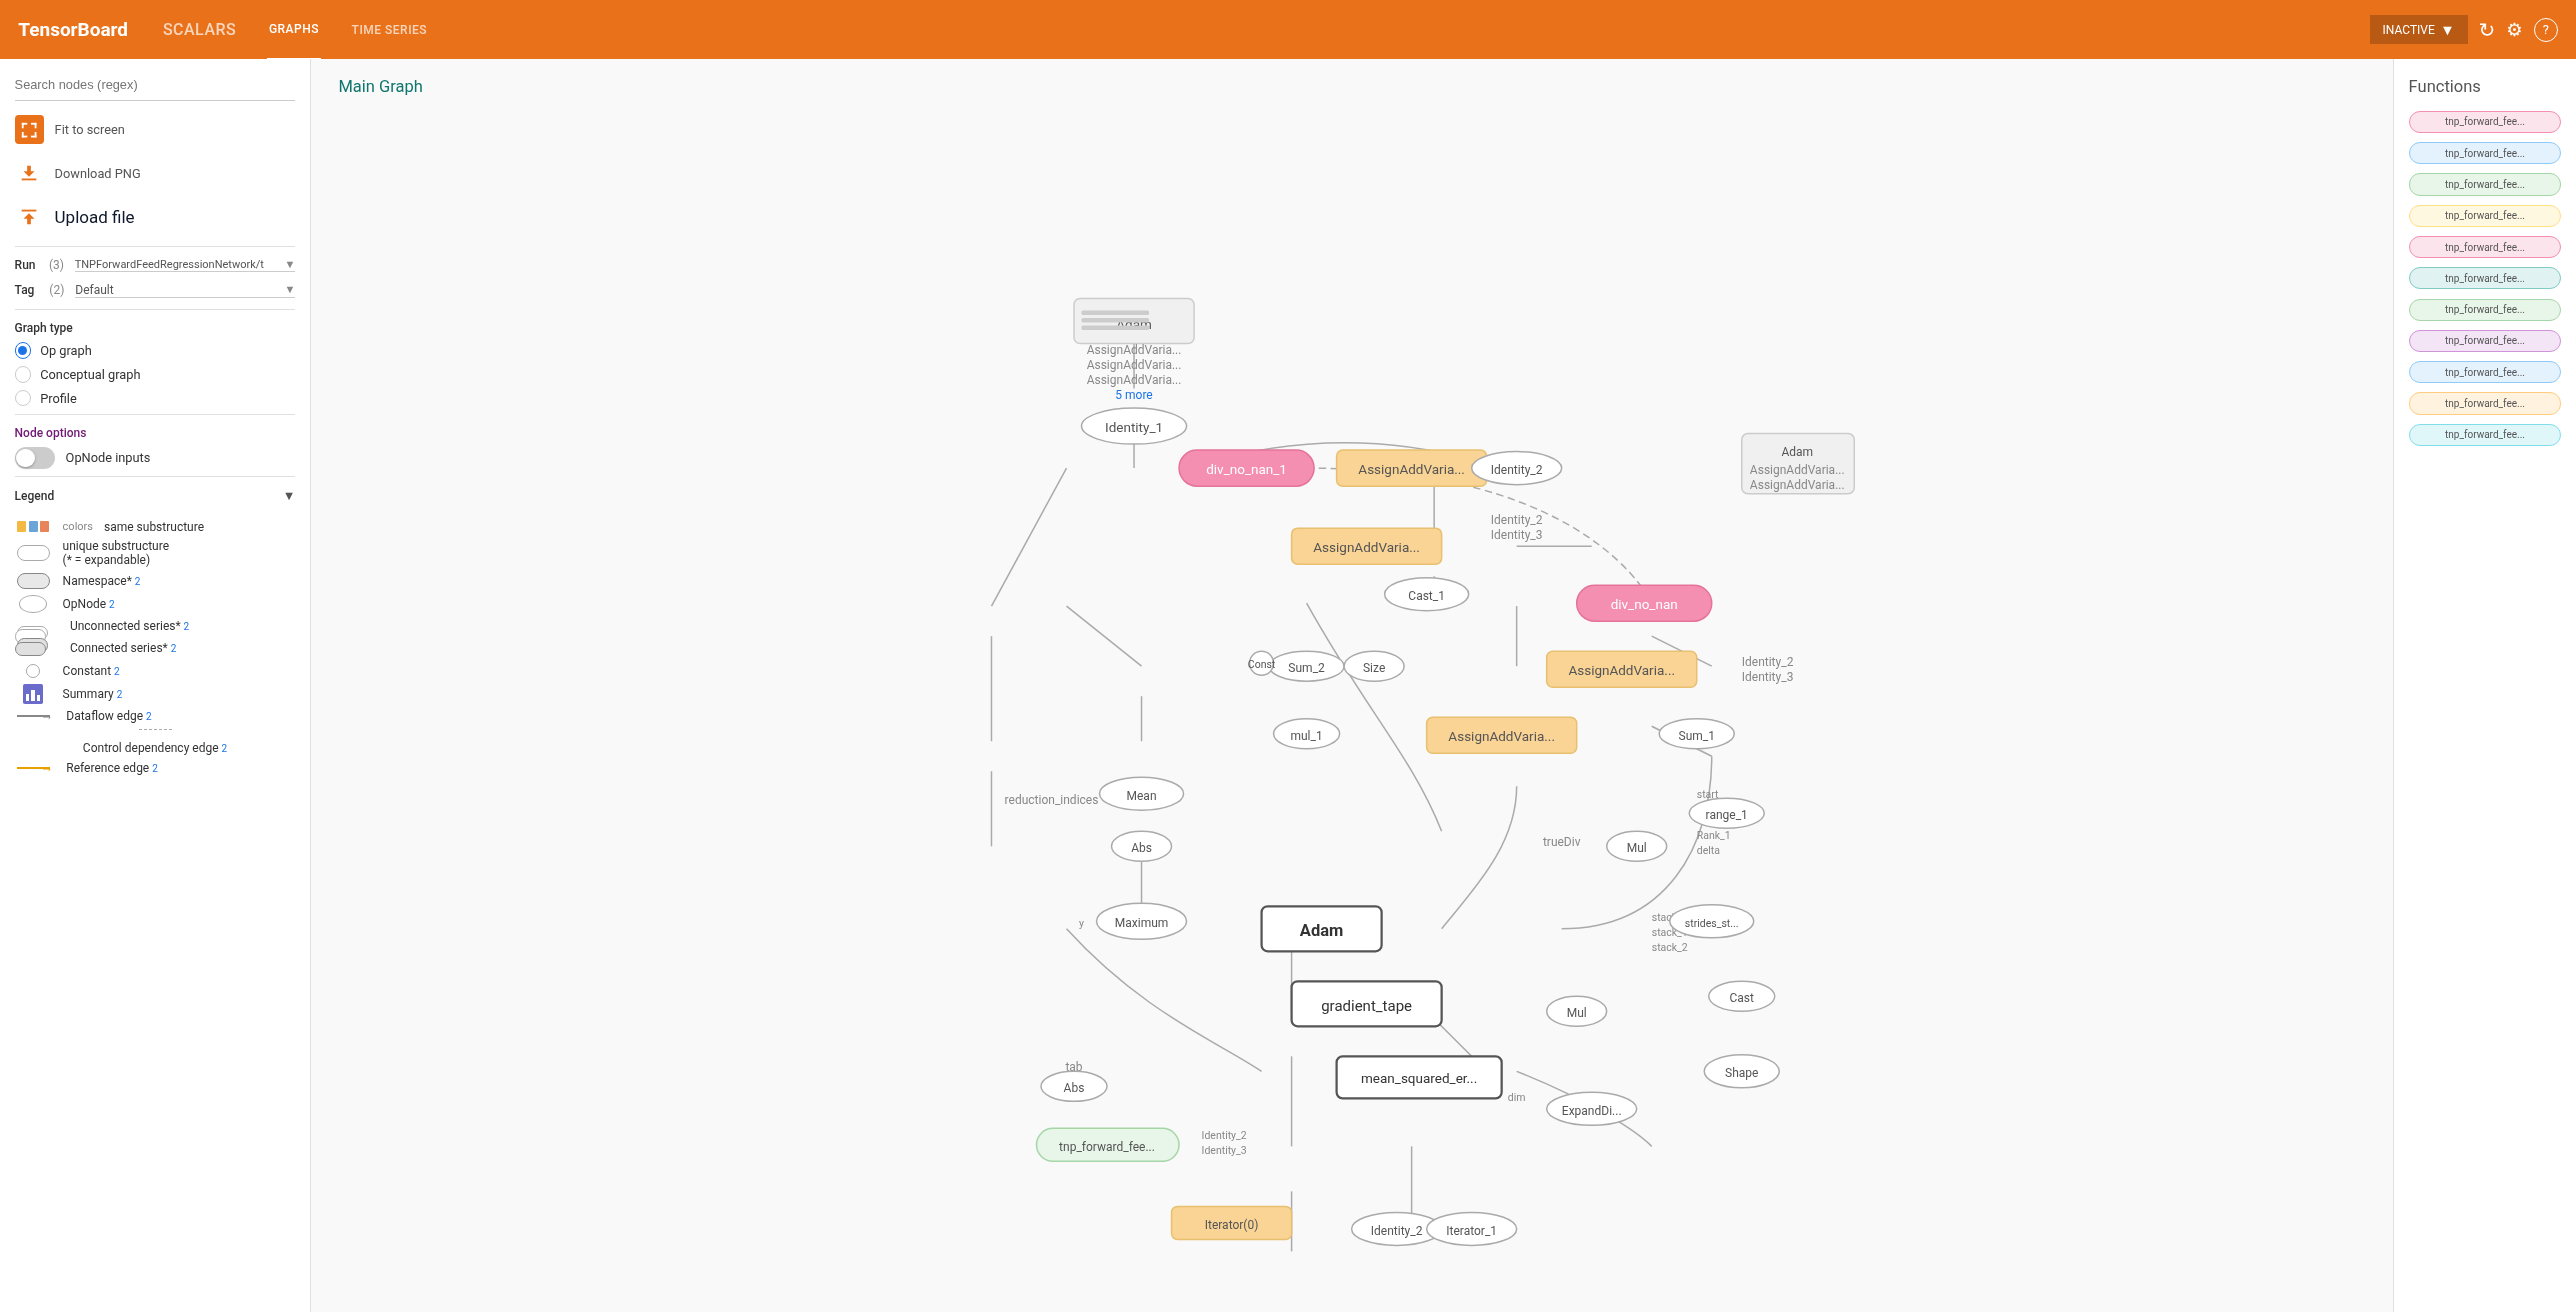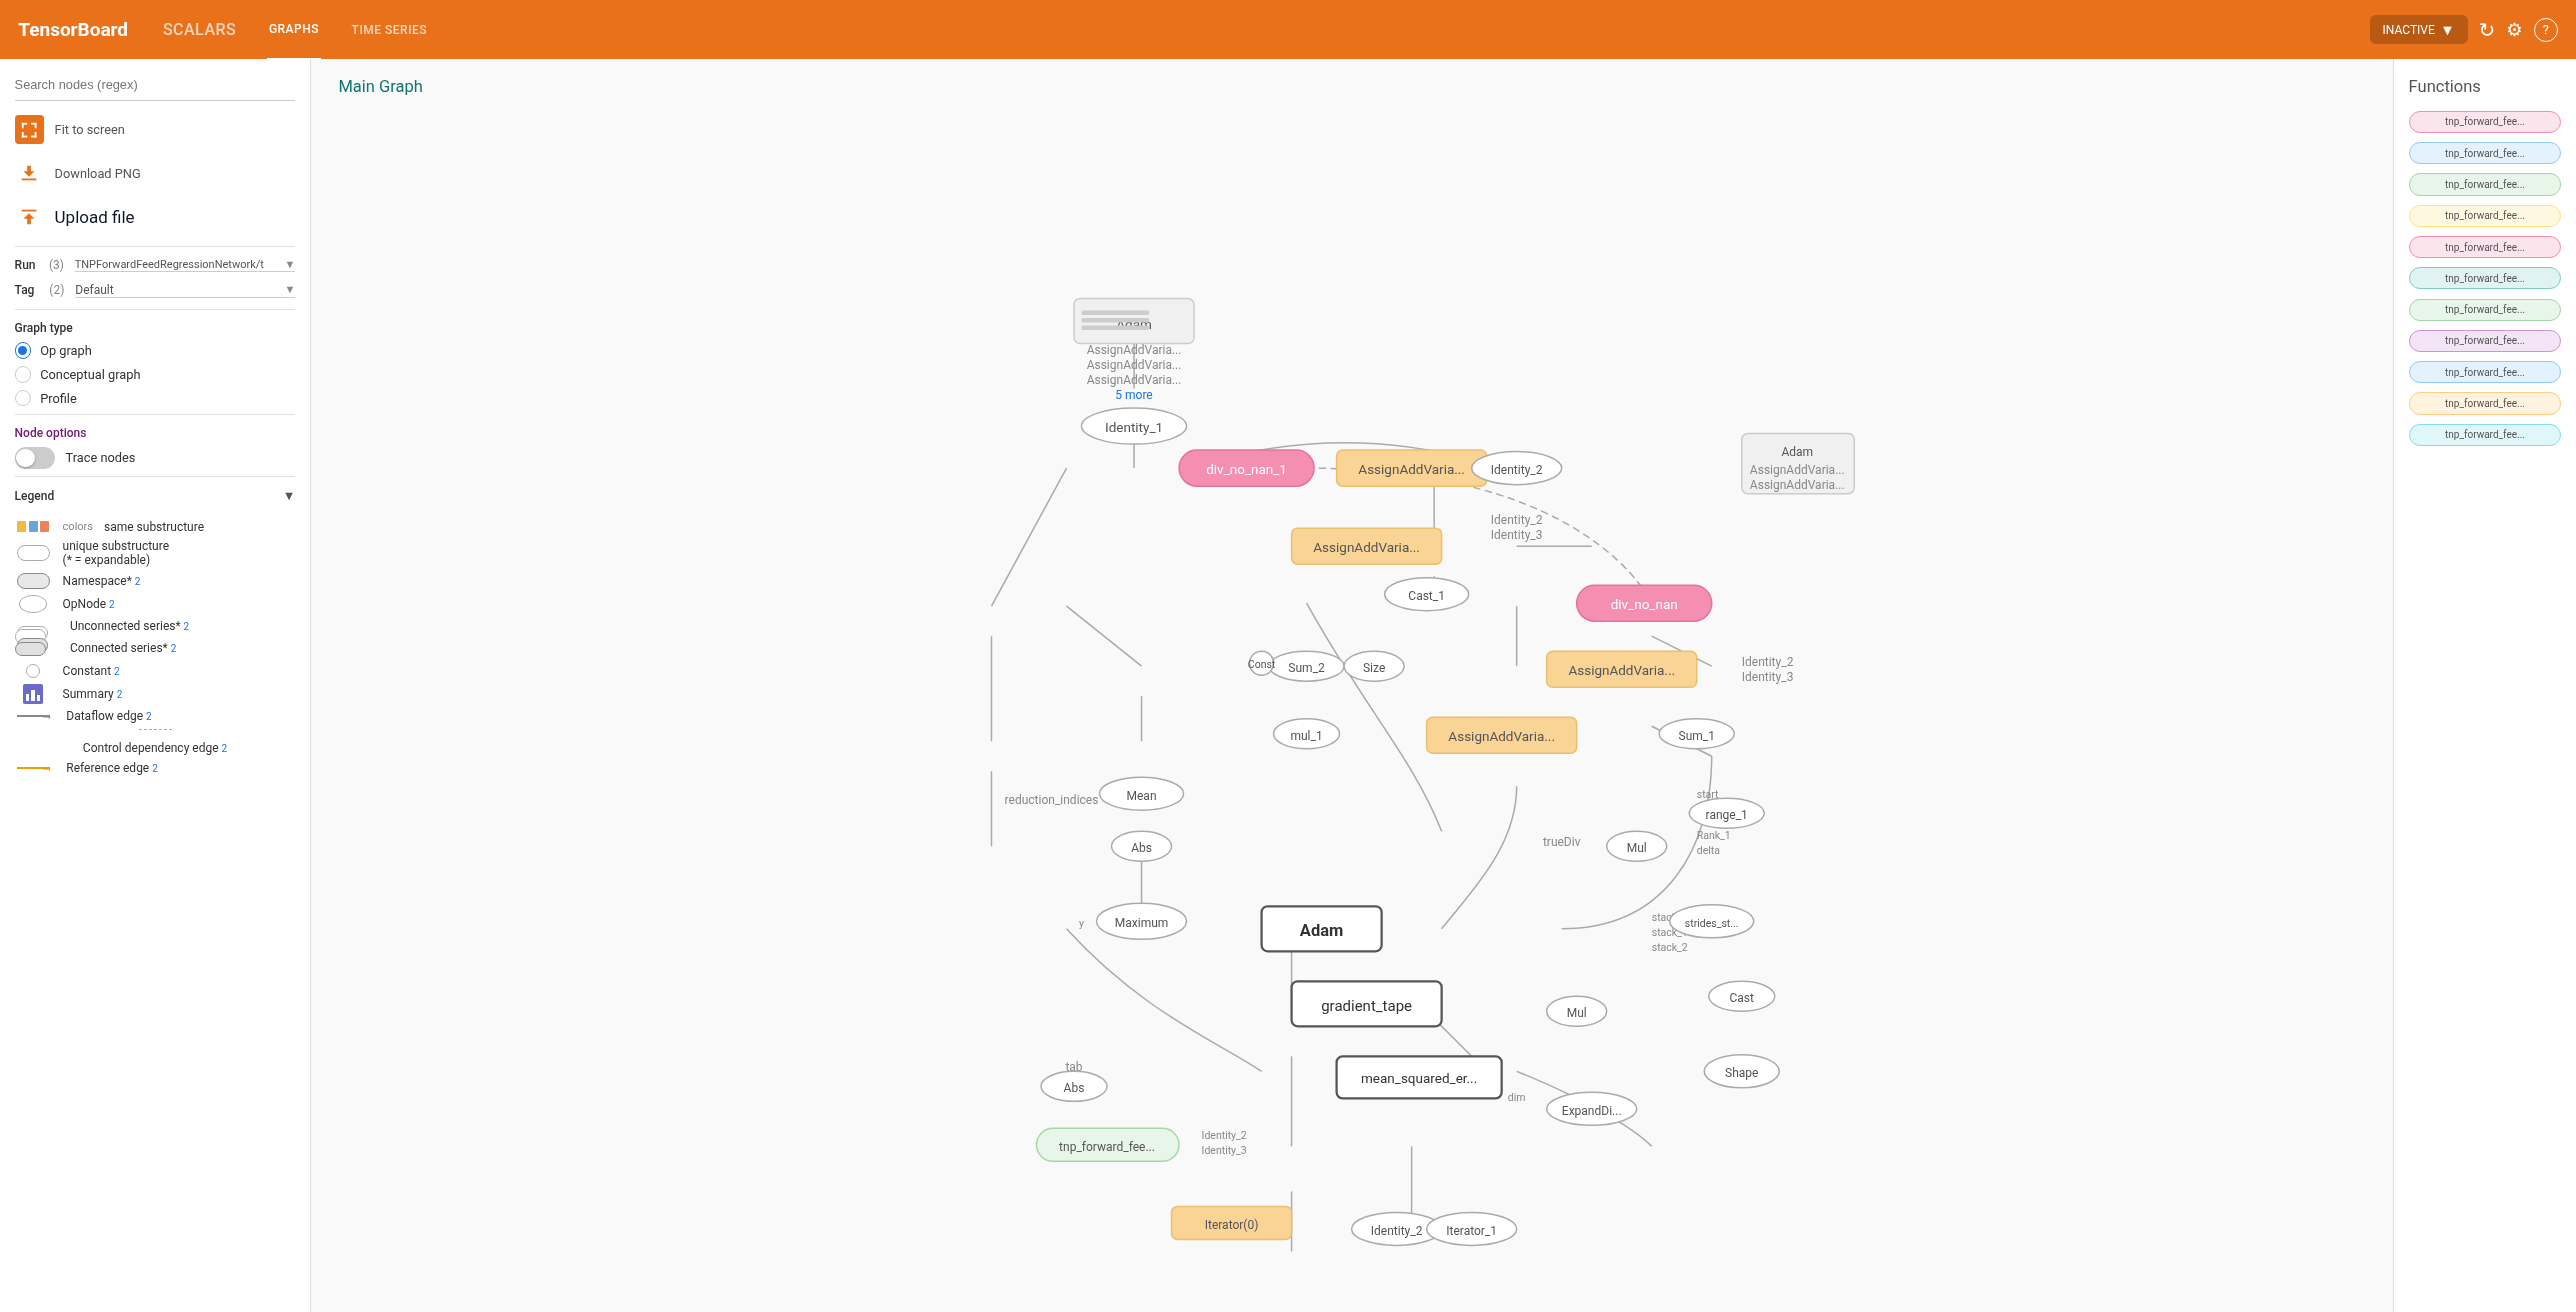--- a/index.html
+++ b/index.html
@@ -11,21 +11,21 @@
 <header style="background:#e8711a;height:59px;display:flex;align-items:center;padding:0 18.3px;gap:0;">
   <span style="color:white;font-size:19px;font-weight:bold;margin-right:33px;white-space:nowrap;">TensorBoard</span>
 
   <nav style="display:flex;gap:29px;align-items:center;height:100%;">
     <a style="color:rgba(255,255,255,0.7);font-size:16px;font-weight:500;letter-spacing:0.5px;cursor:pointer;text-decoration:none;padding:0 1.8px;display:flex;align-items:center;height:100%;">SCALARS</a>
     <a style="color:white;font-size:12px;font-weight:500;letter-spacing:0.5px;cursor:pointer;text-decoration:none;padding:0 1.8px;display:flex;align-items:center;height:100%;border-bottom:1.8px solid white;">GRAPHS</a>
     <a style="color:rgba(255,255,255,0.7);font-size:12px;font-weight:500;letter-spacing:0.5px;cursor:pointer;text-decoration:none;padding:0 1.8px;display:flex;align-items:center;height:100%;">TIME SERIES</a>
   </nav>
 
   <div style="margin-left:auto;display:flex;align-items:center;gap:11px;">
-    <button style="background:rgba(0,0,0,0.2);color:white;border:none;padding:5.5px 12.8px;font-size:12px;cursor:pointer;display:flex;align-items:center;gap:5.5px;border-radius:6px;font-family:inherit;">
+    <button style="background:rgba(0,0,0,0.2);color:white;border:none;padding:5.5px 12.8px;font-size:12px;cursor:pointer;display:flex;align-items:center;gap:5.5px;border-radius:0;font-family:inherit;">
       <span>INACTIVE</span>
       <span style="font-size:14.6px;">▼</span>
     </button>
     <span style="color:white;font-size:20px;cursor:pointer;">↻</span>
     <span style="color:white;font-size:18.3px;cursor:pointer;">⚙</span>
     <span style="color:white;font-size:18.3px;cursor:pointer;border:1.8px solid white;border-radius:50%;width:24px;height:24px;display:flex;align-items:center;justify-content:center;font-size:12.8px;">?</span>
   </div>
 </header>
 
 <div style="display:flex;height:calc(100vh - 59px);">
@@ -121,21 +121,21 @@
 
     <hr style="border:none;border-top:0.9px solid #e0e0e0;margin:7.3px 0;">
 
     
     <div>
       <div style="font-size:12px;font-weight:500;color:#701a75;margin:11px 0 7.3px 0;">Node options</div>
       <div style="display:flex;align-items:center;gap:11px;margin:7.3px 0;">
         <div style="width:40px;height:22px;background:#ccc;border-radius:11px;position:relative;cursor:pointer;">
           <div style="width:18.3px;height:18.3px;background:white;border-radius:50%;position:absolute;top:1.8px;left:1.8px;box-shadow:0 0.9px 2.7px rgba(0,0,0,0.3);"></div>
         </div>
-        <span style="font-size:12.8px;color:#333;">Trace nodes</span>
+        <span style="font-size:12.8px;color:#333;">OpNode inputs</span>
       </div>
     </div>
 
     
     <div>
       <div style="display:flex;align-items:center;justify-content:space-between;padding:11px 0;cursor:pointer;border-top:0.9px solid #e0e0e0;margin-top:7.3px;">
         <span style="font-size:12px;font-weight:500;">Legend</span>
         <span style="font-size:12.8px;color:#555;">▼</span>
       </div>
 

